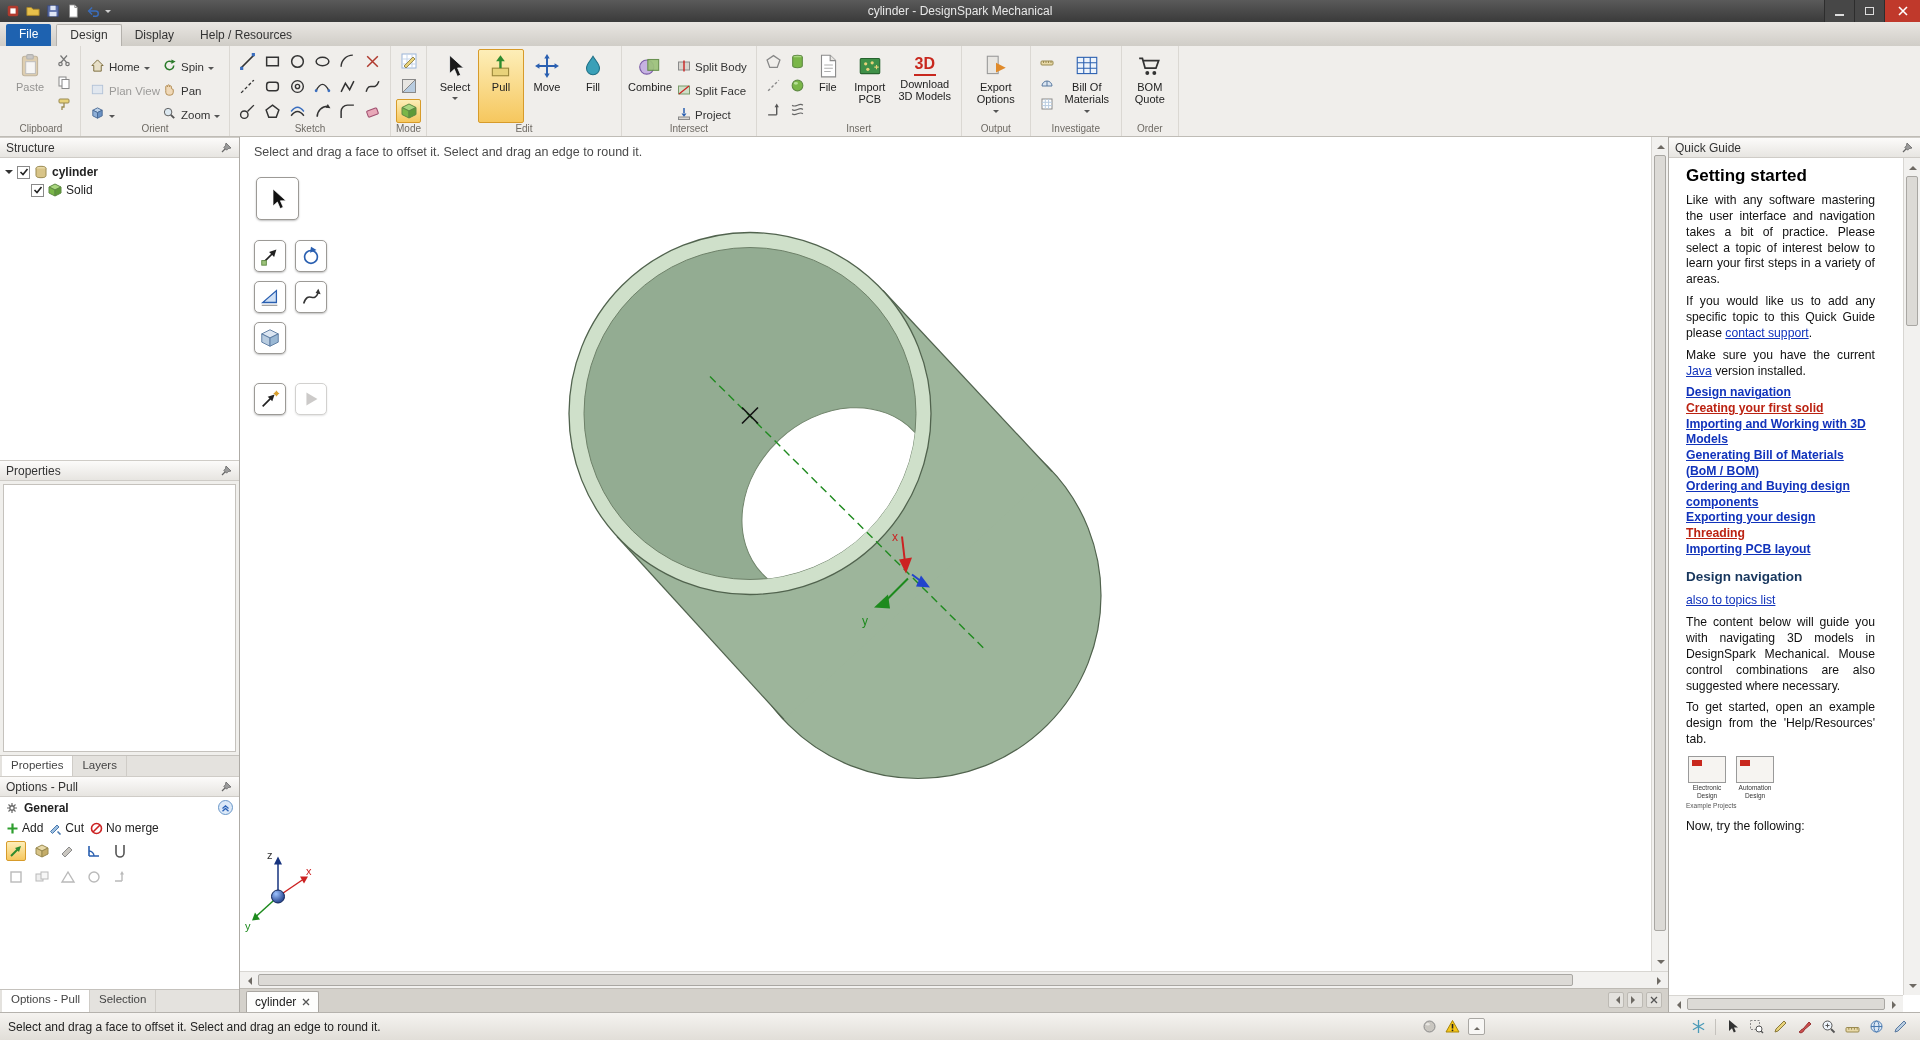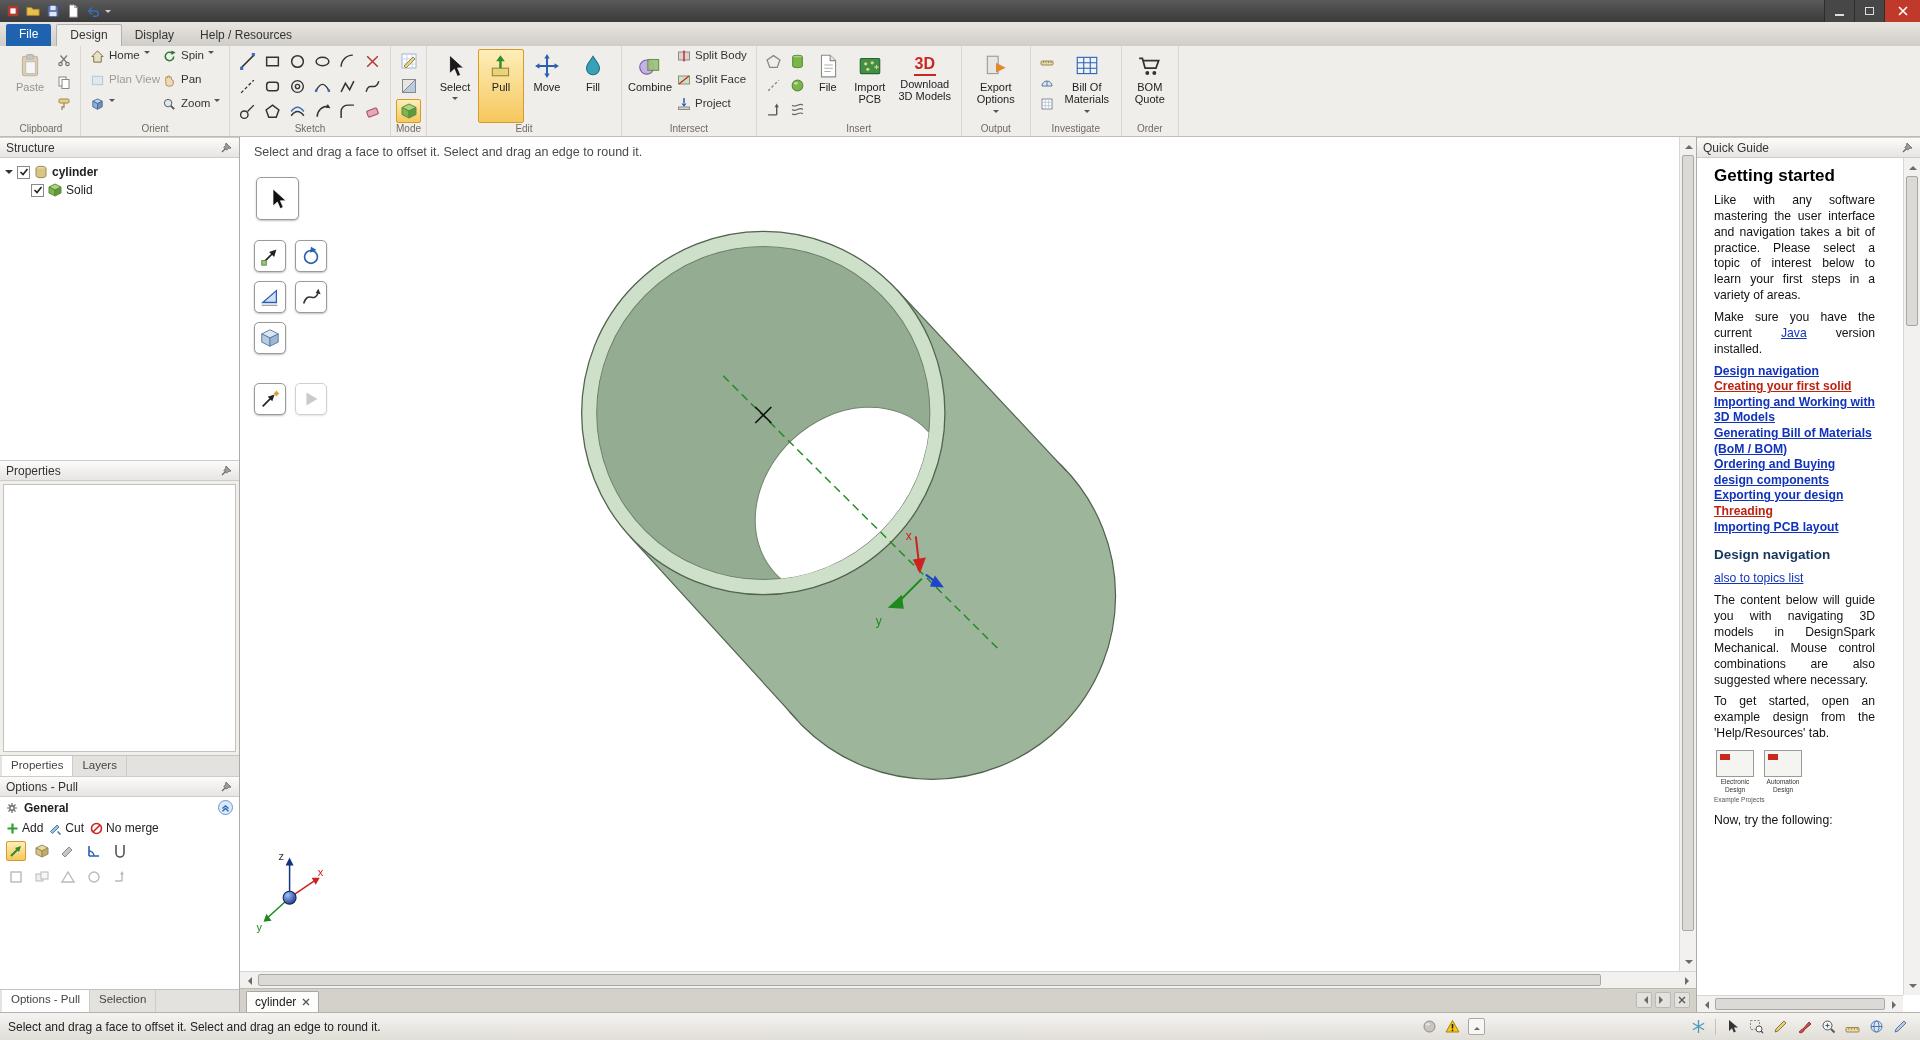--- a/index.html
+++ b/index.html
@@ -23,21 +23,21 @@
 .mtab.file{background:#1e62b0;color:#fff;height:22px;border-radius:2px 2px 0 0;margin-right:5px}
 .mtab.active{background:#f0eeeb;border:1px solid #b4b1ac;border-bottom:none;border-radius:2px 2px 0 0;height:22px}
 
 .ribbon{position:absolute;top:46px;left:0;width:100%;height:91px;background:#f0eeeb;border-bottom:1px solid #bfbcb6;display:flex;padding-left:2px}
 .rgroup{position:relative;border-right:1px solid #dbd8d3;padding:3px 5px 14px;flex:none}
 .rgbody{display:flex;height:74px;align-items:flex-start}
 .rlabel{position:absolute;bottom:0;left:0;right:0;text-align:center;font-size:10px;color:#6e6a64;padding-bottom:2px}
 .bb{width:46px;height:74px;display:flex;flex-direction:column;align-items:center;padding-top:3px;gap:2px;font-size:11px;line-height:1.12;text-align:center;border:1px solid transparent;border-radius:2px;color:#222}
 .bb.sel,.obtn.sel,.modebtn.sel{background:linear-gradient(#fdeeb8,#f6c75e);border-color:#d79b2a}
 .bb.dis,.sb.dis{opacity:.45}
-.sb{height:24px;display:flex;align-items:flex-start;gap:4px;padding:0 4px;font-size:11.5px;color:#333;white-space:nowrap}
+.sb{height:24px;display:flex;align-items:flex-end;gap:4px;padding:0 4px;font-size:11.5px;color:#333;white-space:nowrap}
 .col{display:flex;flex-direction:column}
 .caret{width:0;height:0;border:3px solid transparent;border-top-color:#555;margin-top:2px}
 .minicol{display:flex;flex-direction:column;gap:4px;padding:2px}
 .mini{width:18px;height:18px;display:flex;align-items:center;justify-content:center}
 .skgrid{display:grid;grid-template-columns:repeat(6,25px);grid-auto-rows:25px}
 .sk{display:flex;align-items:center;justify-content:center}
 .modecol{display:flex;flex-direction:column;gap:1px}
 .modebtn{width:25px;height:24px;display:flex;align-items:center;justify-content:center;border:1px solid transparent;border-radius:2px}
 .logo3d{color:#c8281e;font-weight:bold;font-size:16px;line-height:1;border-bottom:2px solid #c8281e;padding:3px 1px 2px}
 
@@ -77,21 +77,21 @@
 .t{width:0;height:0;border:4px solid transparent;display:inline-block}
 .t.u{border-bottom-color:#6e6a64;margin-bottom:2px}
 .t.d{border-top-color:#6e6a64;margin-top:2px}
 .t.l{border-right-color:#6e6a64;margin-right:2px}
 .t.r{border-left-color:#6e6a64;margin-left:2px}
 .tabbar{height:24px;background:#d4d1cb;display:flex;align-items:flex-end;padding-left:6px;border-top:1px solid #bdbab4;flex:none}
 .doctab{height:21px;background:#fdfdfc;border:1px solid #a9a6a1;border-bottom:none;border-radius:2px 2px 0 0;display:flex;align-items:center;gap:6px;padding:0 8px;font-size:12px}
 .tabnav{margin-left:auto;display:flex;gap:3px;padding:0 6px 4px}
 .tnb{width:16px;height:16px;display:flex;align-items:center;justify-content:center;background:#e4e2de;border:1px solid #bdbab4;border-radius:2px}
 
-.rightpanel{width:224px;position:relative;background:#fff;border-left:1px solid #aeaba6;flex:none}
+.rightpanel{width:252px;position:relative;background:#fff;border-left:1px solid #aeaba6;flex:none}
 .rightpanel .phead{position:absolute;top:0;left:0;right:0}
 .qg{position:absolute;top:21px;left:0;right:17px;bottom:17px;background:#fff;padding:8px 28px 0 17px;overflow:hidden}
 .qg h1{font-size:17px;margin:0 0 7px;color:#000}
 .qg p{font-size:12.2px;line-height:1.3;text-align:justify;margin:0 0 6px;color:#111}
 .qg a{color:#1133bb;text-decoration:underline}
 .qlinks{margin:3px 0 2px}
 .qlinks a{display:block;font-weight:bold;font-size:12.2px;line-height:1.28}
 .qlinks a.visited{color:#bb2211}
 .qg h2{font-size:13.5px;color:#17365d;margin:12px 0 9px}
 .backl{display:inline-block;margin-bottom:8px;font-size:12.2px}
@@ -144,20 +144,21 @@
         </svg>
       </span>
     <span class="ti">
         <svg viewBox="0 0 16 16" width="14" height="14">
           <path d="M4 8h7a3 3 0 0 1 0 6H8" fill="none" stroke="#3a6ebf" stroke-width="1.6"></path>
           <path d="M7 4 3 8l4 4" fill="none" stroke="#3a6ebf" stroke-width="1.6"></path>
         </svg>
       </span>
     <i class="tcaret"></i>
   </div>
+  <div class="wtitle">cylinder - DesignSpark Mechanical</div>
   <div class="winbtns">
     <div class="wb">
         <i class="glyph-min"></i>
       </div>
     <div class="wb">
         <i class="glyph-max"></i>
       </div>
     <div class="wb close">
         <svg viewBox="0 0 10 10" width="10" height="10">
           <path d="M1 1 9 9 M9 1 1 9" stroke="#fff" stroke-width="1.6"></path>
@@ -979,20 +980,21 @@
       <span class="pin">
           <svg viewBox="0 0 13 13" width="13" height="13">
             <path d="M2 11l3.5-3.5" stroke="#666" stroke-width="1.2"></path>
             <path d="M6 2l5 5-2.8.6-1.6 1.6-2.8-2.8L5.4 4.8z" fill="#9a9a9a" stroke="#666" stroke-width=".8"></path>
           </svg>
         </span>
     </div>
     <div class="qg">
       <h1>Getting started</h1>
       <p>Like with any software mastering the user interface and navigation takes a bit of practice. Please select a topic of interest below to learn your first steps in a variety of areas.</p>
+      <p><span>If you would like us to add any specific topic to this Quick Guide please </span><a>contact support</a><span>.</span></p>
       <p><span>Make sure you have the current </span><a>Java</a><span> version installed.</span></p>
       <div class="qlinks">
         <a>Design navigation</a>
         <a class="visited">Creating your first solid</a>
         <a>Importing and Working with 3D Models</a>
         <a>Generating Bill of Materials (BoM / BOM)</a>
         <a>Ordering and Buying design components</a>
         <a>Exporting your design</a>
         <a class="visited">Threading</a>
         <a>Importing PCB layout</a>

